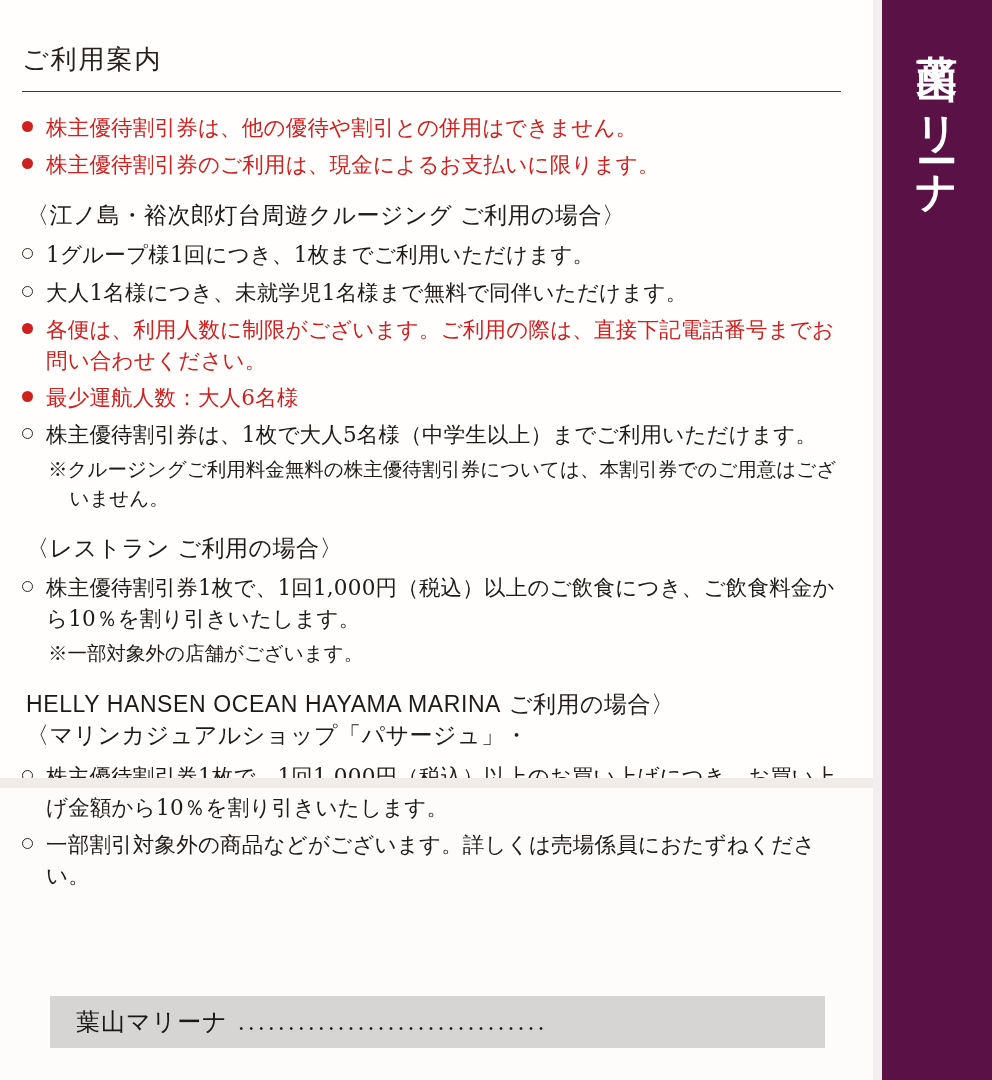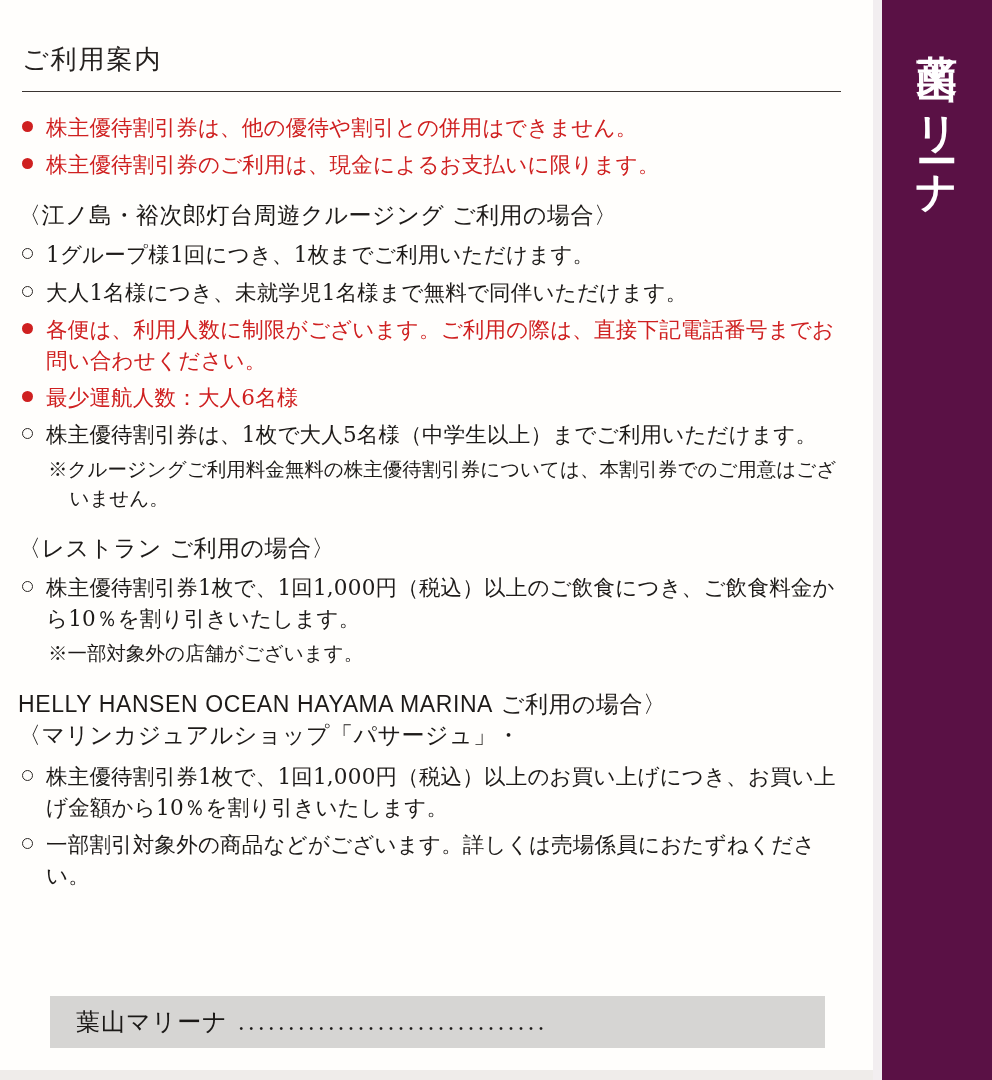--- a/index.html
+++ b/index.html
@@ -52,21 +52,21 @@
     height: 1080px;
     background: #f2eef0;
   }
 
   
   .leaflet {
     position: absolute;
     top: 0;
     left: 0;
     width: 873px;
-    height: 1080px;
+    height: 788px;
     background: #fffefc;
     box-sizing: border-box;
     padding: 34px 24px 0 14px;
   }
 
   .doc-title {
     font-size: 26px;
     color: #25211f;
     letter-spacing: 2px;
     margin: 8px 0 0 8px;
@@ -104,21 +104,21 @@
     border-radius: 50%;
     box-sizing: border-box;
   }
   li.note.filled .marker { background: #cf2020; }
   li.note.hollow .marker { background: transparent; border: 1.6px solid #2b2724; }
   li.note.red { color: #cf2020; }
 
   .section-head {
     font-size: 23px;
     color: #1d1a18;
-    margin: 20px 0 8px 4px;
+    margin: 20px 0 8px 12px;
     line-height: 1.35;
     font-family: "DejaVu Serif", "Liberation Serif", serif;
     letter-spacing: 0.5px;
   }
   .section-head.two-line { margin-bottom: 10px; }
   .section-head .latin {
     font-family: "Liberation Sans", sans-serif;
     letter-spacing: 0.6px;
   }
 

